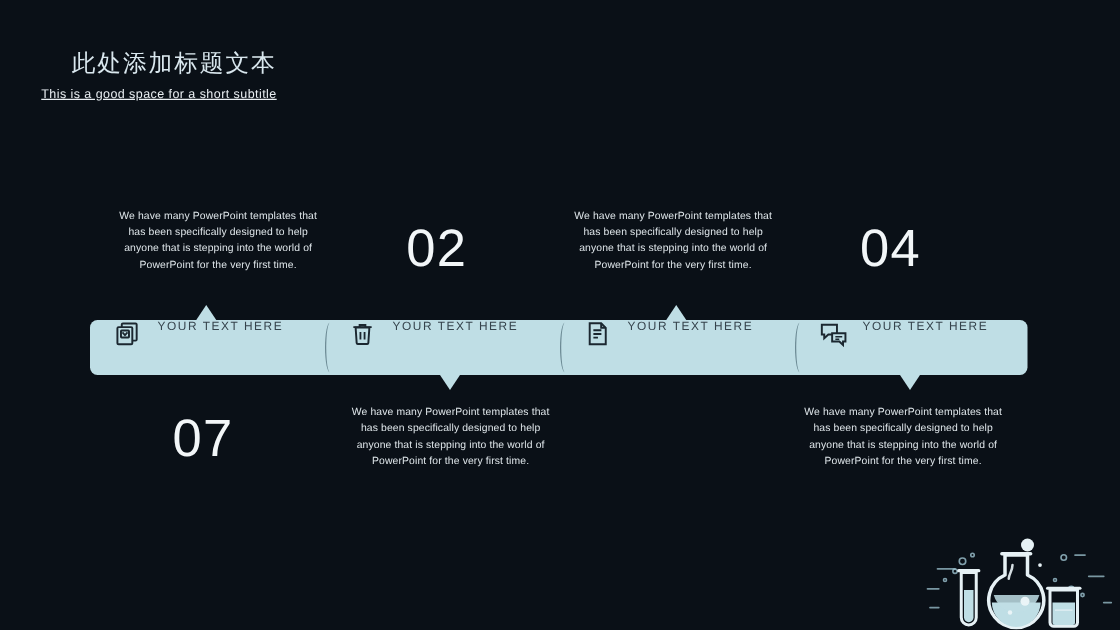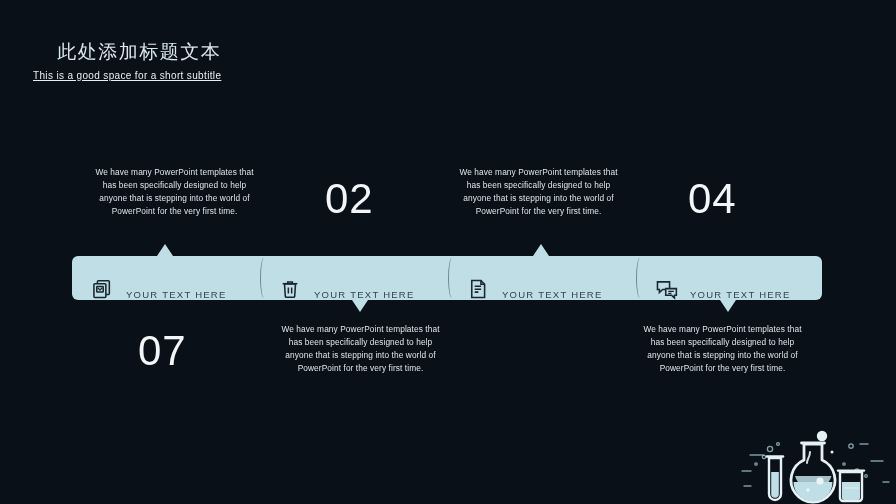--- a/index.html
+++ b/index.html
@@ -23,21 +23,21 @@
     margin-top:7px;font-size:10px;color:#e9eef2;letter-spacing:.35px;
     font-weight:400;
     text-decoration:underline;
   }
 
   
   .ribbon{position:absolute;left:72px;top:256px;width:750px;height:44px;}
   .seg{
     position:absolute;top:0;height:44px;
     background:#bfdee5;
-    display:flex;align-items:flex-end;
+    display:flex;align-items:flex-start;
     box-sizing:border-box;
   }
   .seg.s1{left:0;width:188px;border-radius:6px 0 0 6px;}
   .seg.s2{left:188px;width:188px;}
   .seg.s3{left:376px;width:188px;}
   .seg.s4{left:564px;width:186px;border-radius:0 6px 6px 0;}
   
   .seg.s2::before,.seg.s3::before,.seg.s4::before{
     content:"";position:absolute;left:0;top:2px;bottom:2px;width:7px;
     border-left:1.2px solid #5d7b86;

